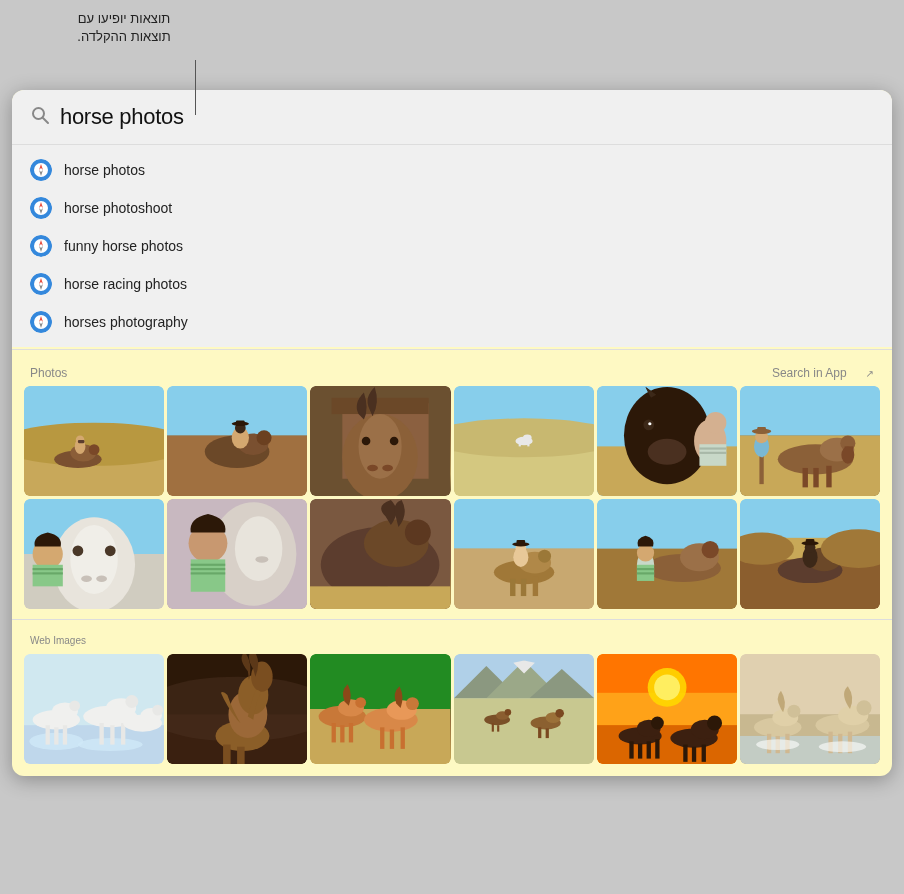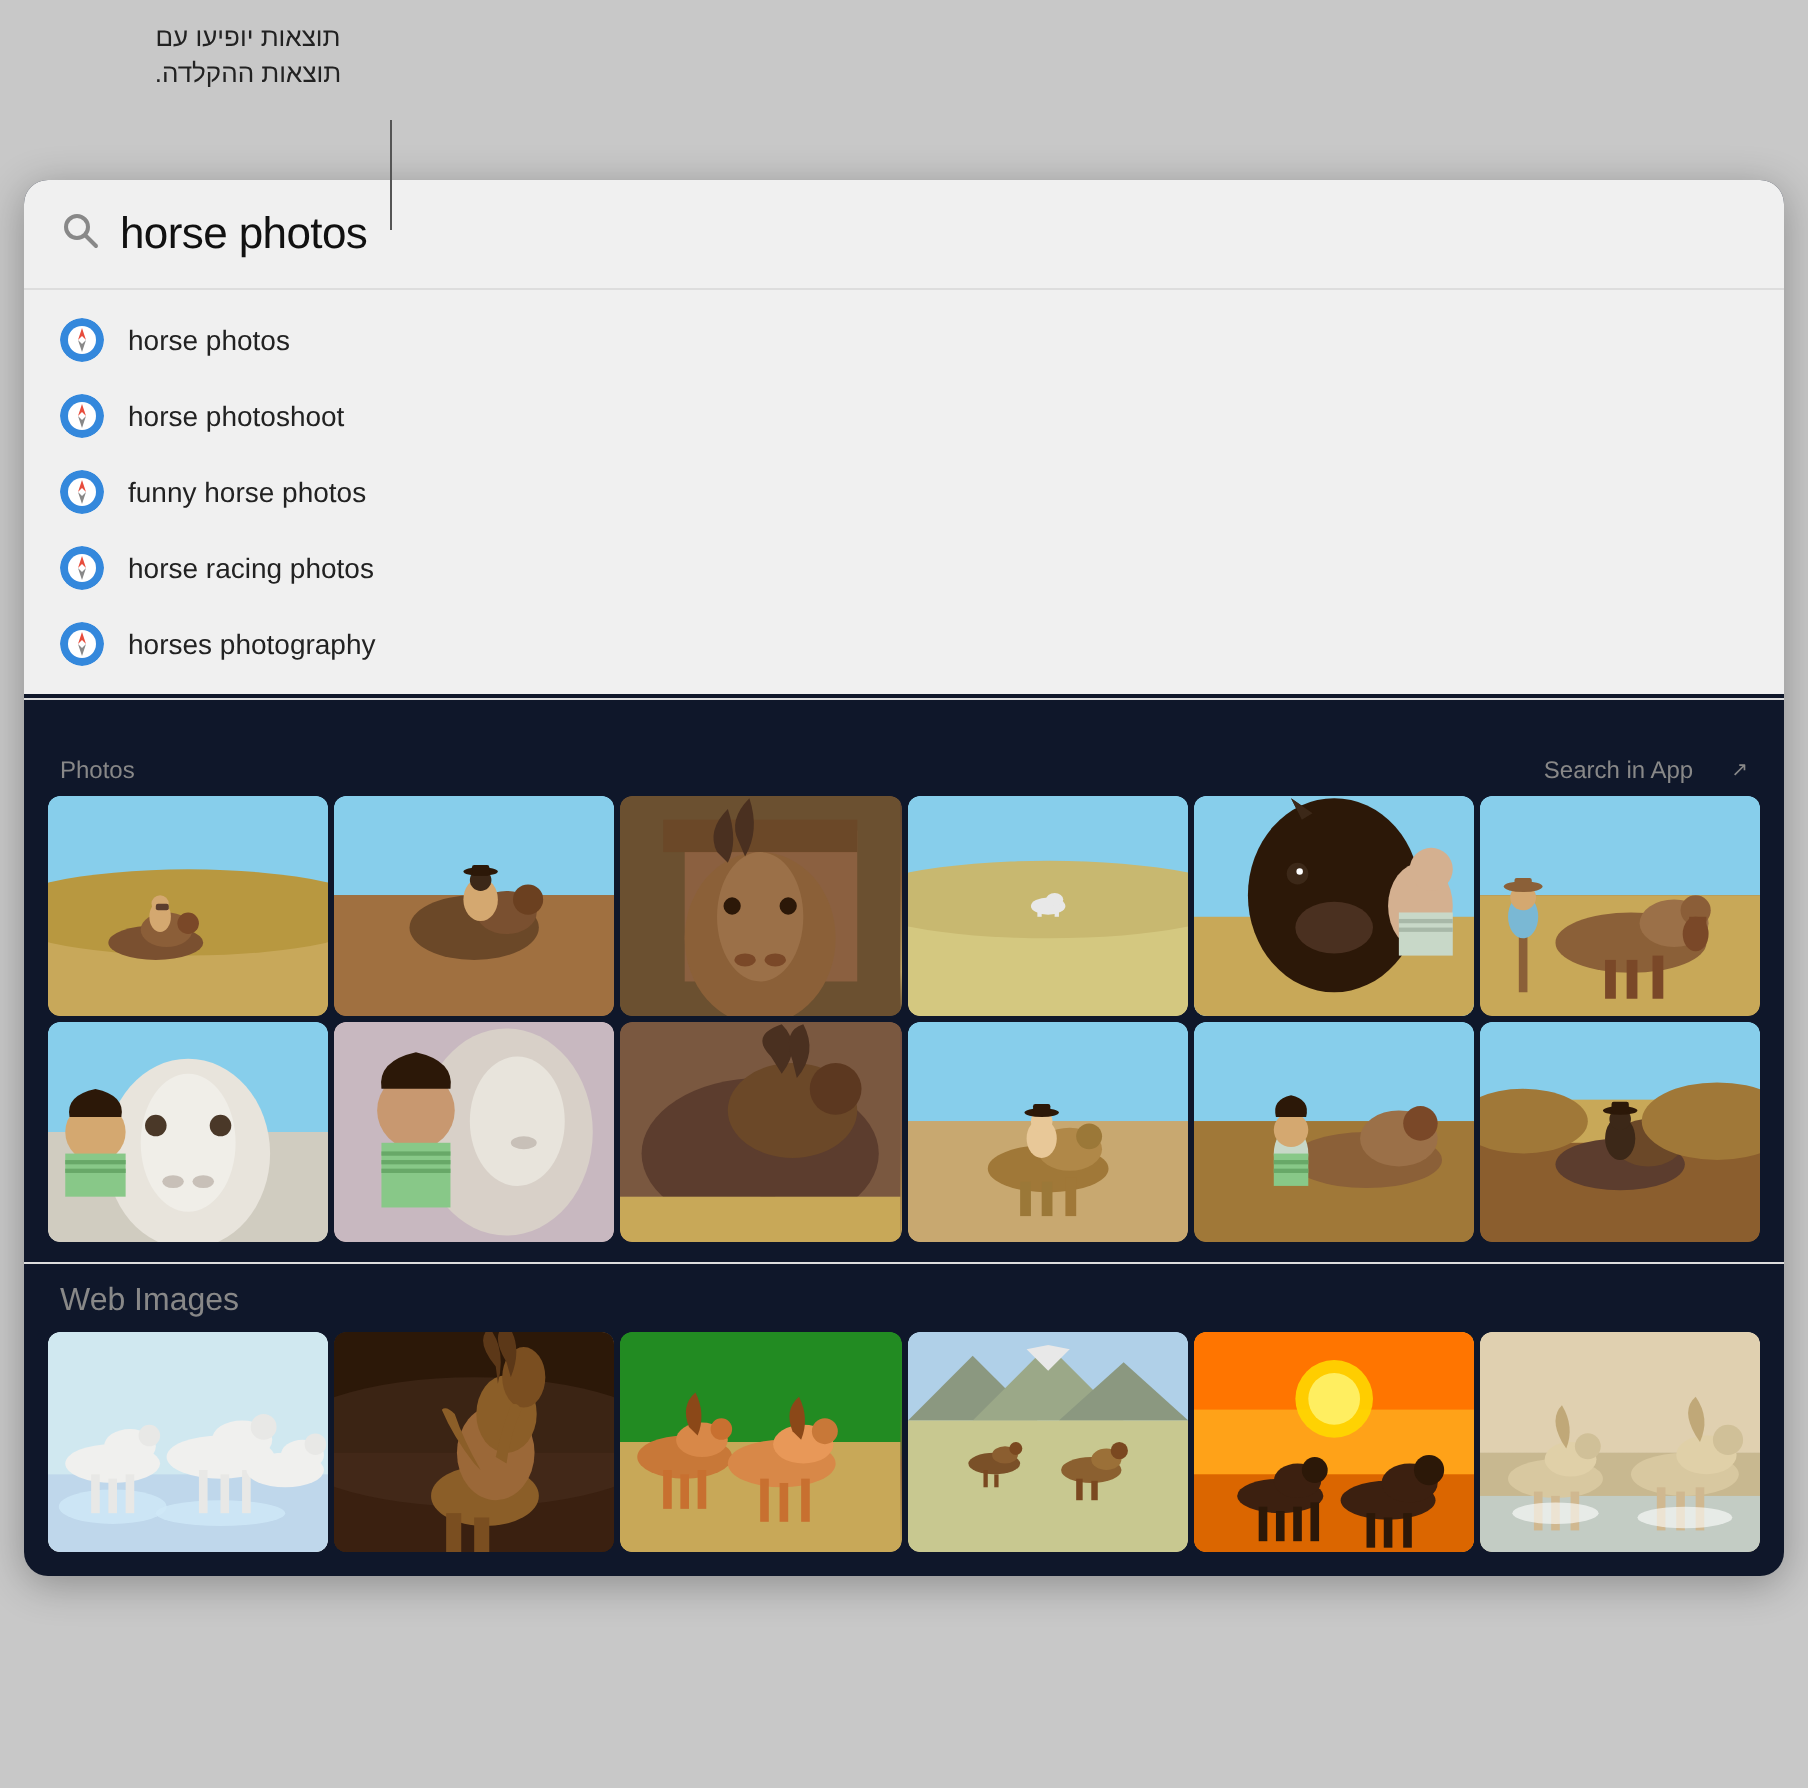--- a/index.html
+++ b/index.html
@@ -37,21 +37,21 @@
       height: 55px;
       background: #555;
       z-index: 10;
     }
 
     .search-panel {
       position: absolute;
       top: 90px;
       left: 12px;
       right: 12px;
-      background: #0f172a;
+      background: #fef9c3;
       border-radius: 12px;
       box-shadow: 0 4px 20px rgba(0,0,0,0.3);
       overflow: hidden;
     }
 
     .search-bar {
       display: flex;
       align-items: center;
       padding: 14px 18px;
       background: #f0f0f0;
@@ -87,21 +87,21 @@
     .suggestion-text {
       font-size: 14px;
       color: #222;
     }
 
     .section-header {
       display: flex;
       justify-content: space-between;
       align-items: center;
       padding: 8px 18px 6px 18px;
-      margin-top: 20px;
+      margin-top: 8px;
     }
 
     .section-title {
       font-size: 12px;
       color: #888;
       font-weight: 500;
       text-transform: none;
     }
 
     .search-in-app {
@@ -149,21 +149,21 @@
       height: 1px;
       background: #ddd;
       margin: 2px 0;
     }
 
     .web-section-header {
       padding: 8px 18px 6px 18px;
     }
 
     .web-section-title {
-      font-size: 16px;
+      font-size: 10px;
       color: #888;
       font-weight: 500;
     }
 
     
     .photo-cell-inner {
       width: 100%;
       height: 100%;
       position: relative;
       overflow: hidden;

